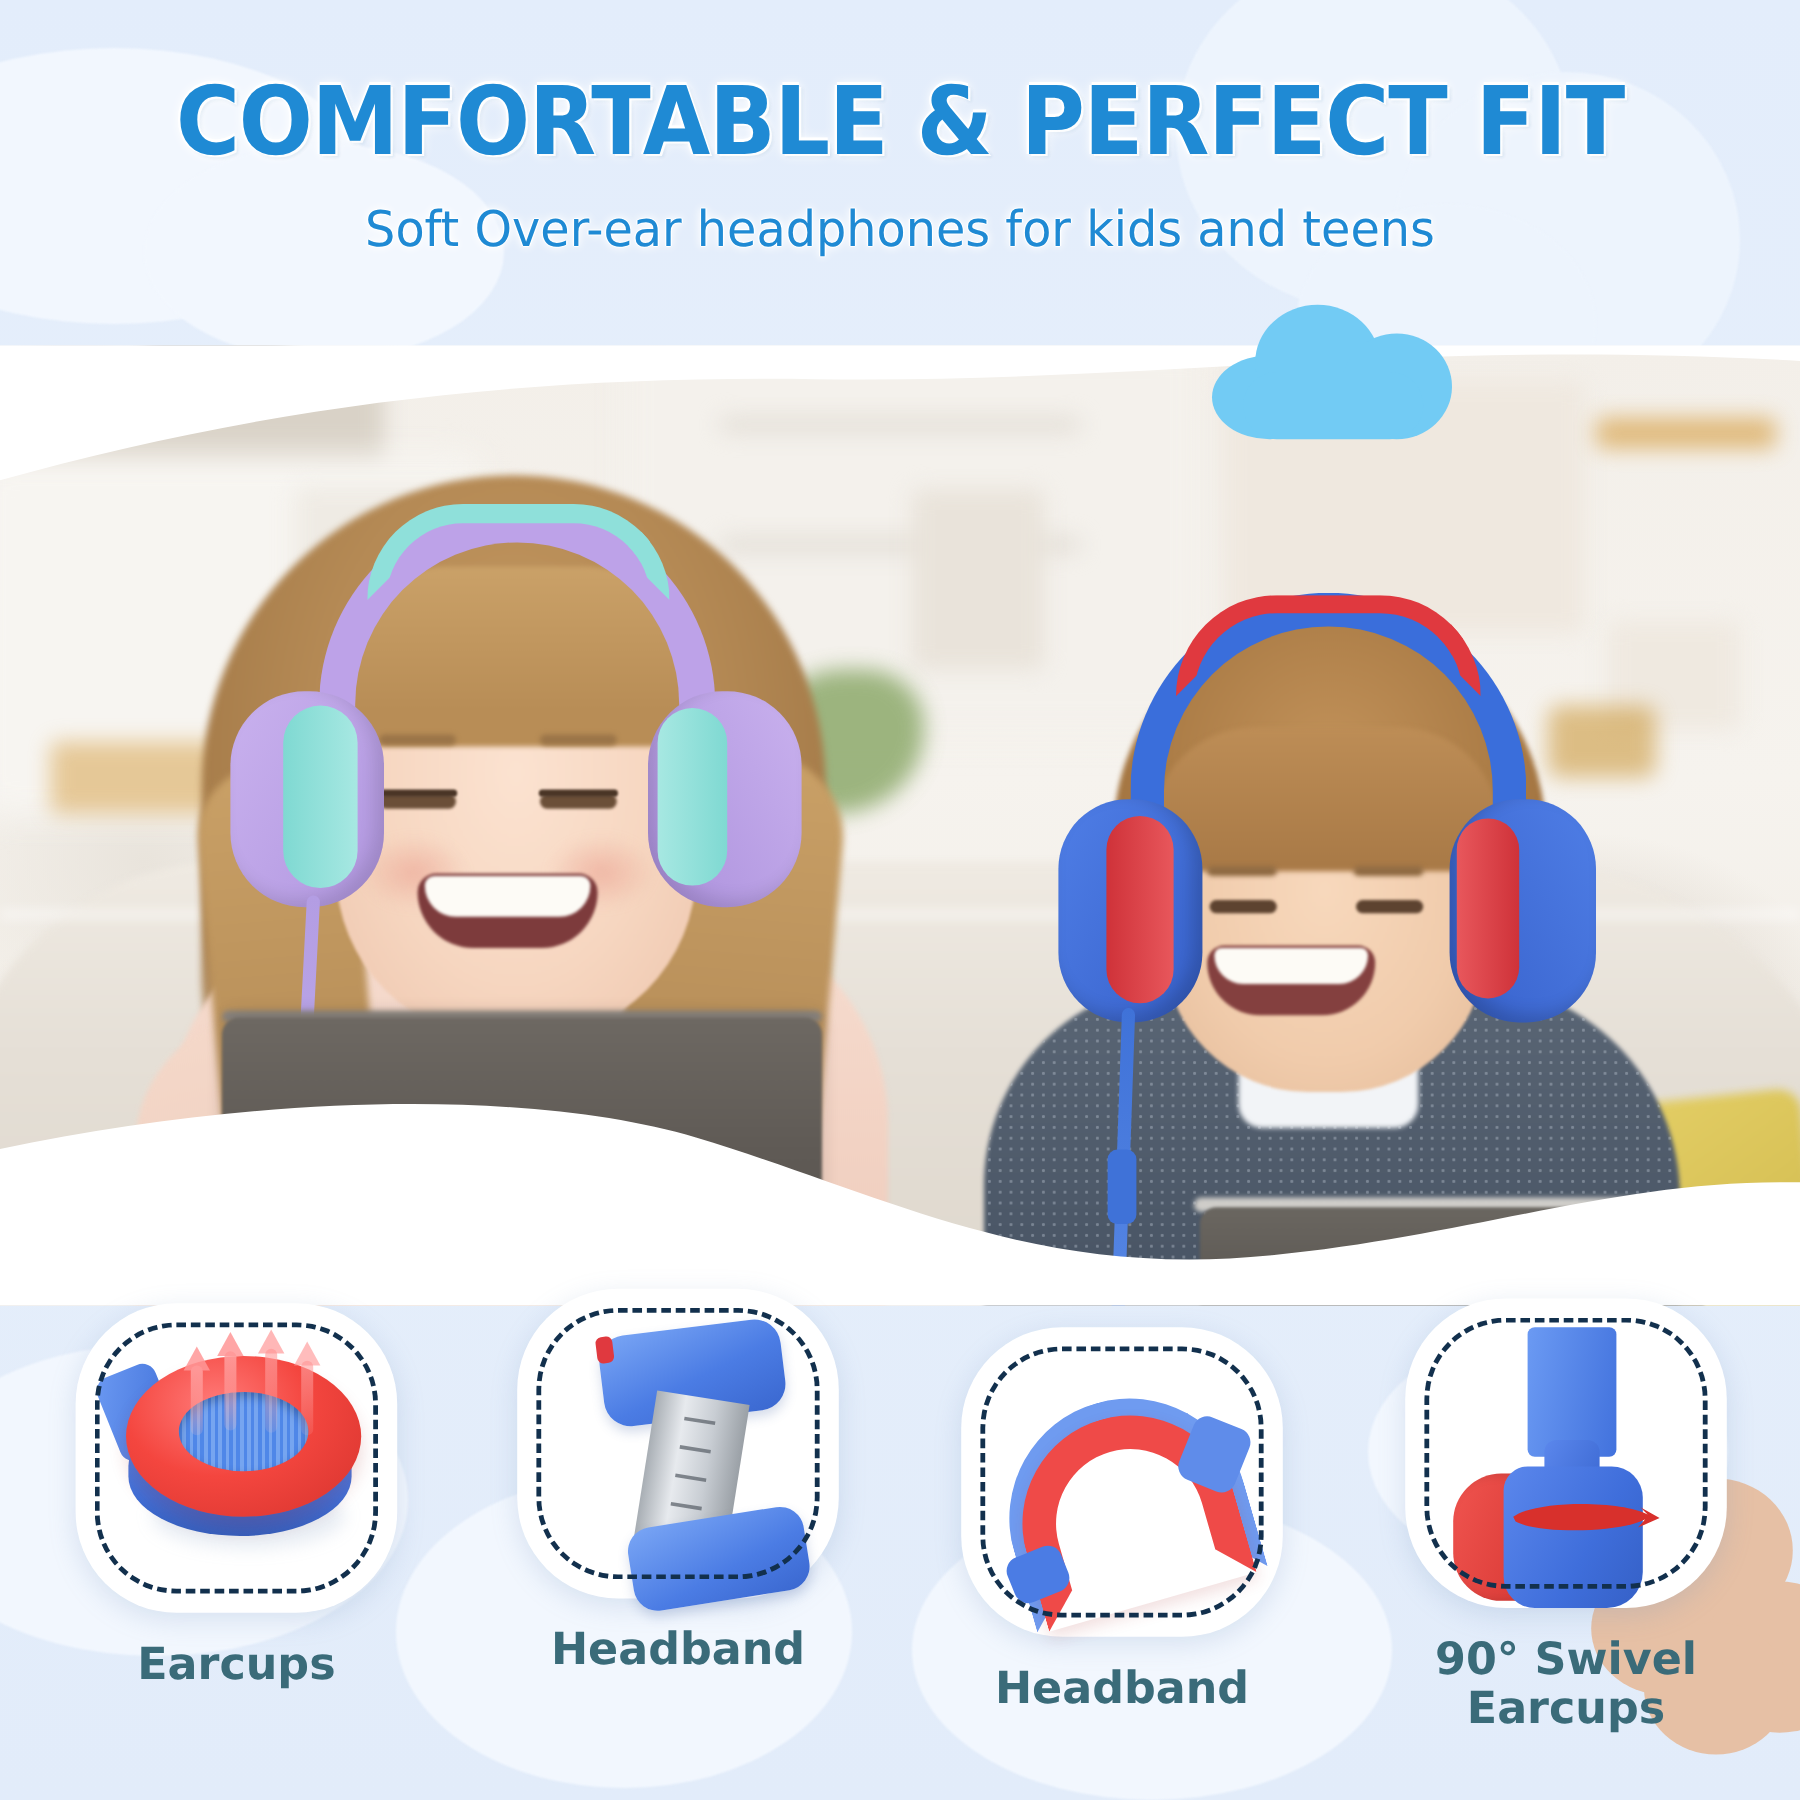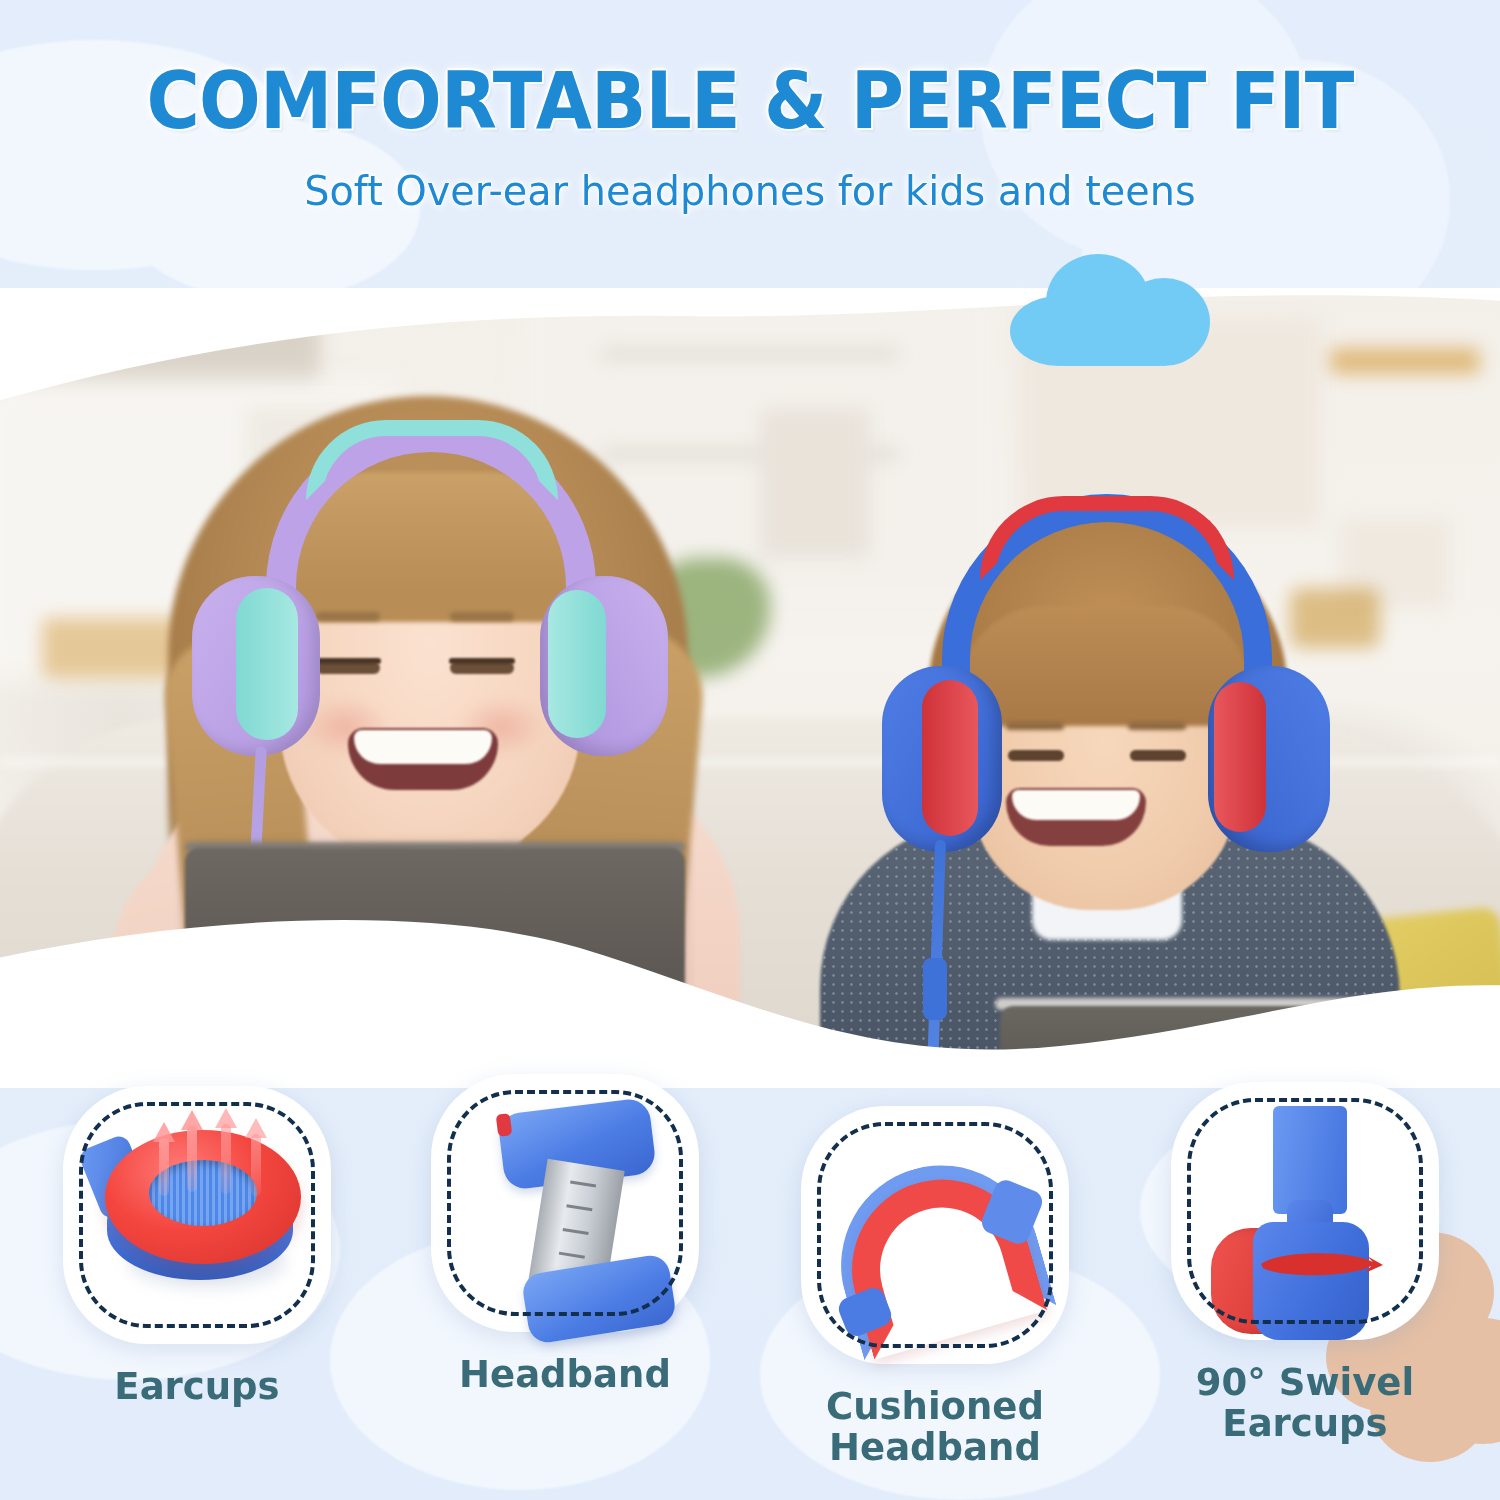--- a/index.html
+++ b/index.html
@@ -439,21 +439,20 @@
       <div class="badge">
         <div class="art">
           <div class="ch-blue"></div>
           <div class="ch-red"></div>
           <div class="ch-tipL"></div>
           <div class="ch-tipR"></div>
         </div>
         <div class="badge-dash"></div>
       </div>
       <div class="feat-label">
-        <div>Cushioned</div>
         <div>Headband</div>
       </div>
     </div>
 
     <div class="feat" style="left:1140px;top:12px;">
       <div class="badge">
         <div class="art">
           <div class="sw-arm"></div>
           <div class="sw-pad"></div>
           <div class="sw-joint"></div>

